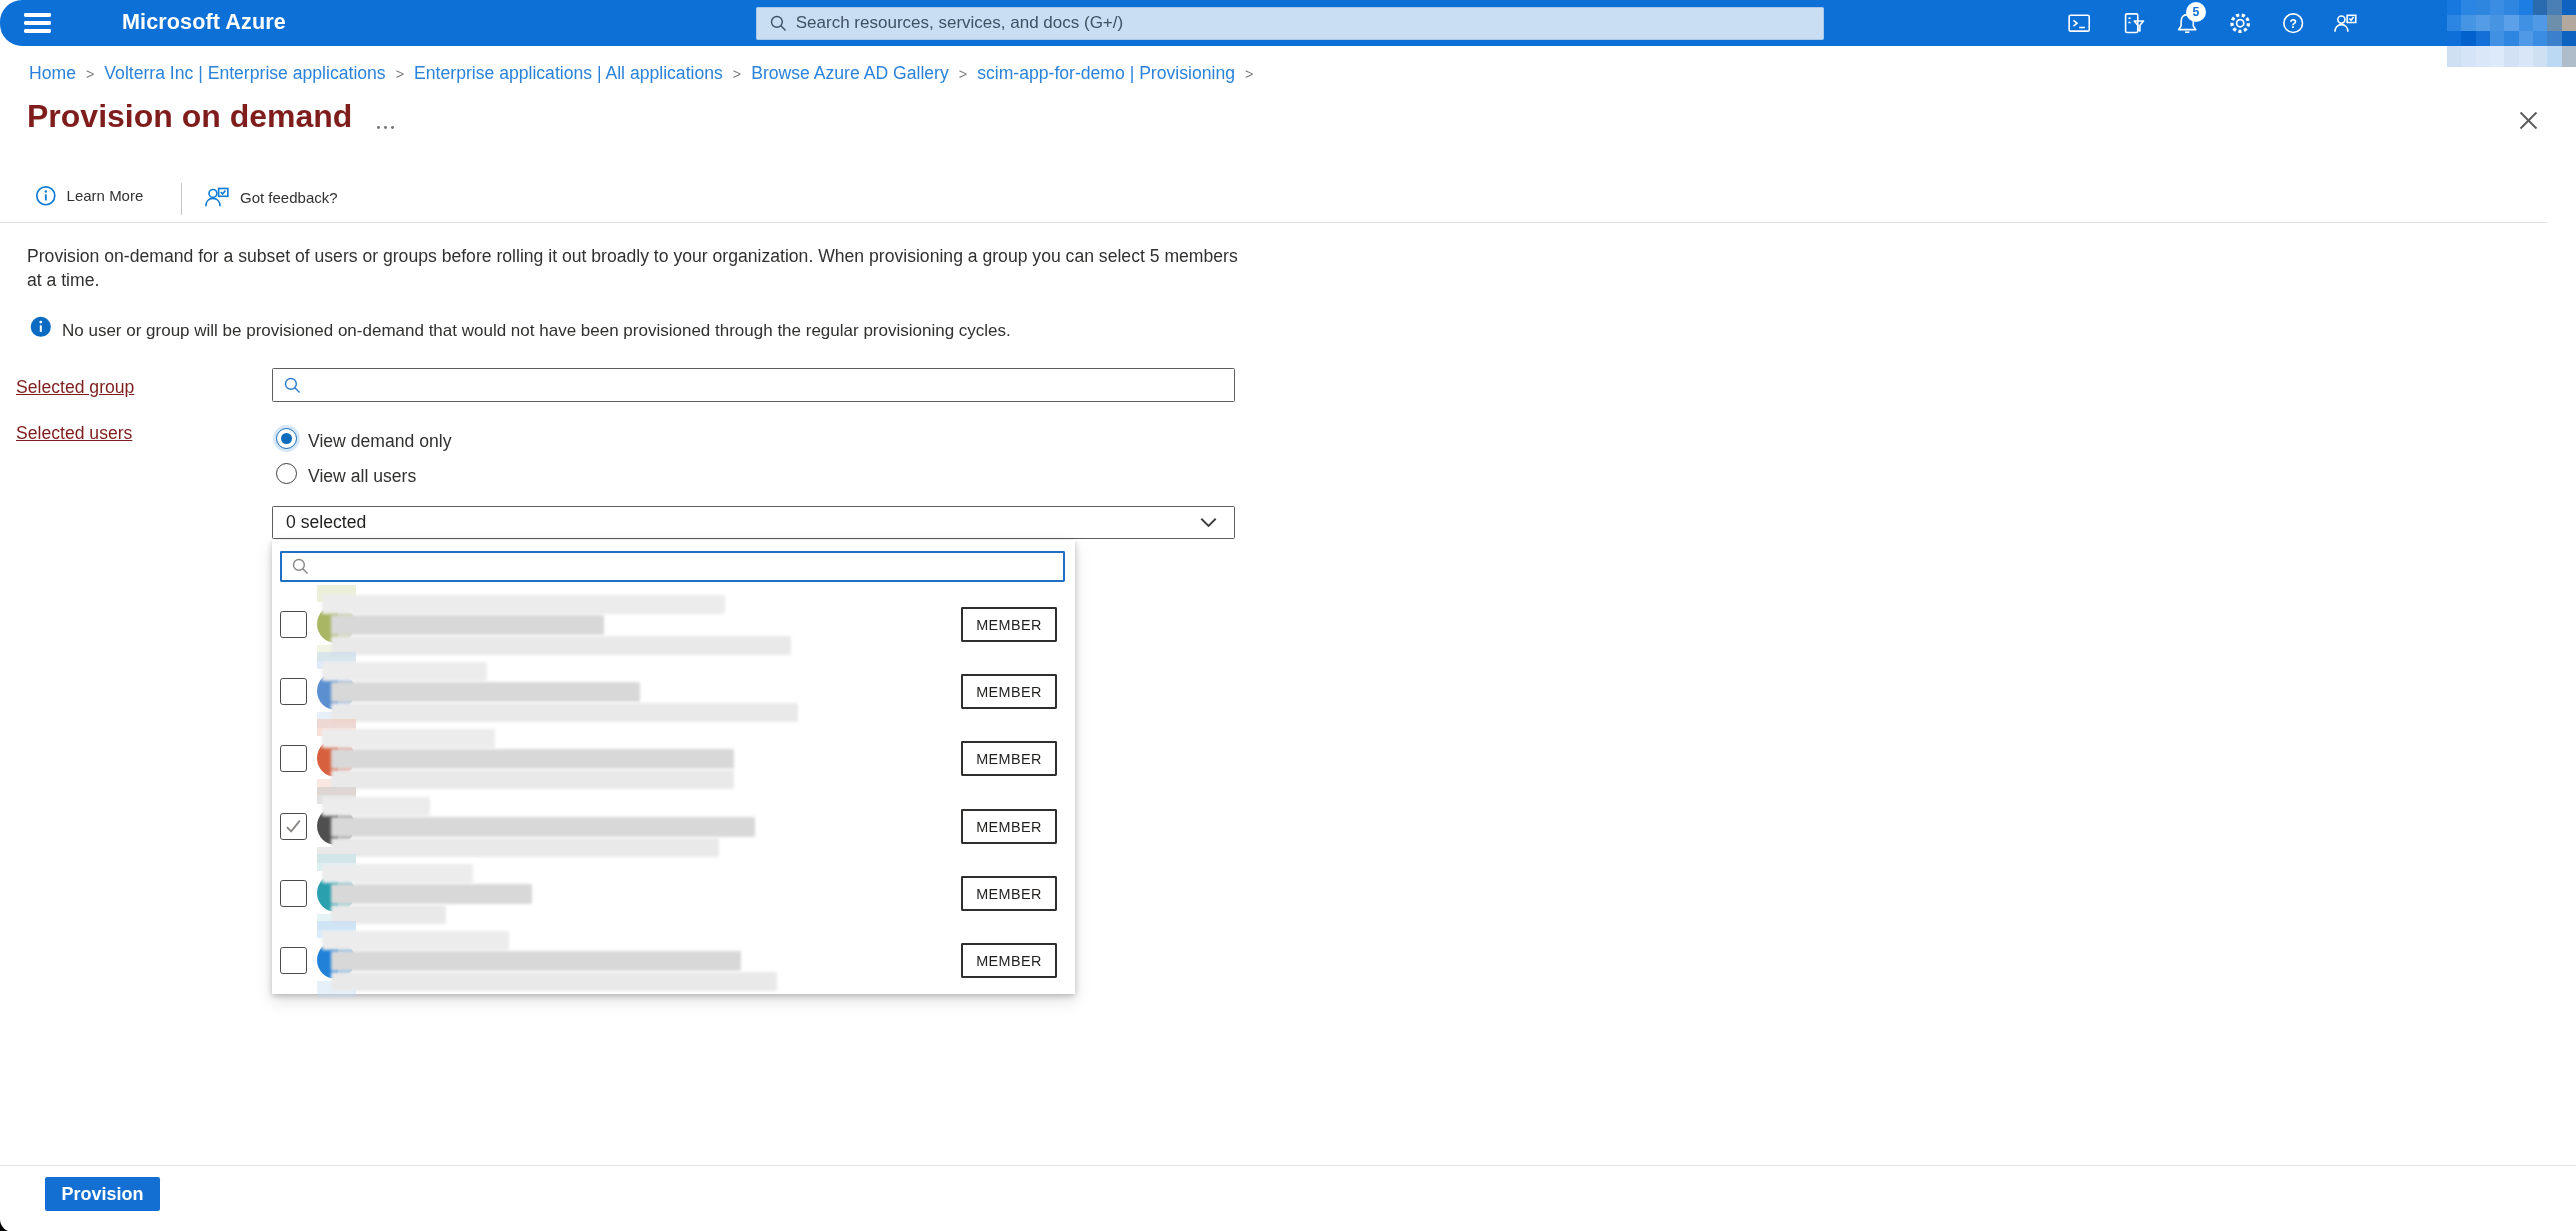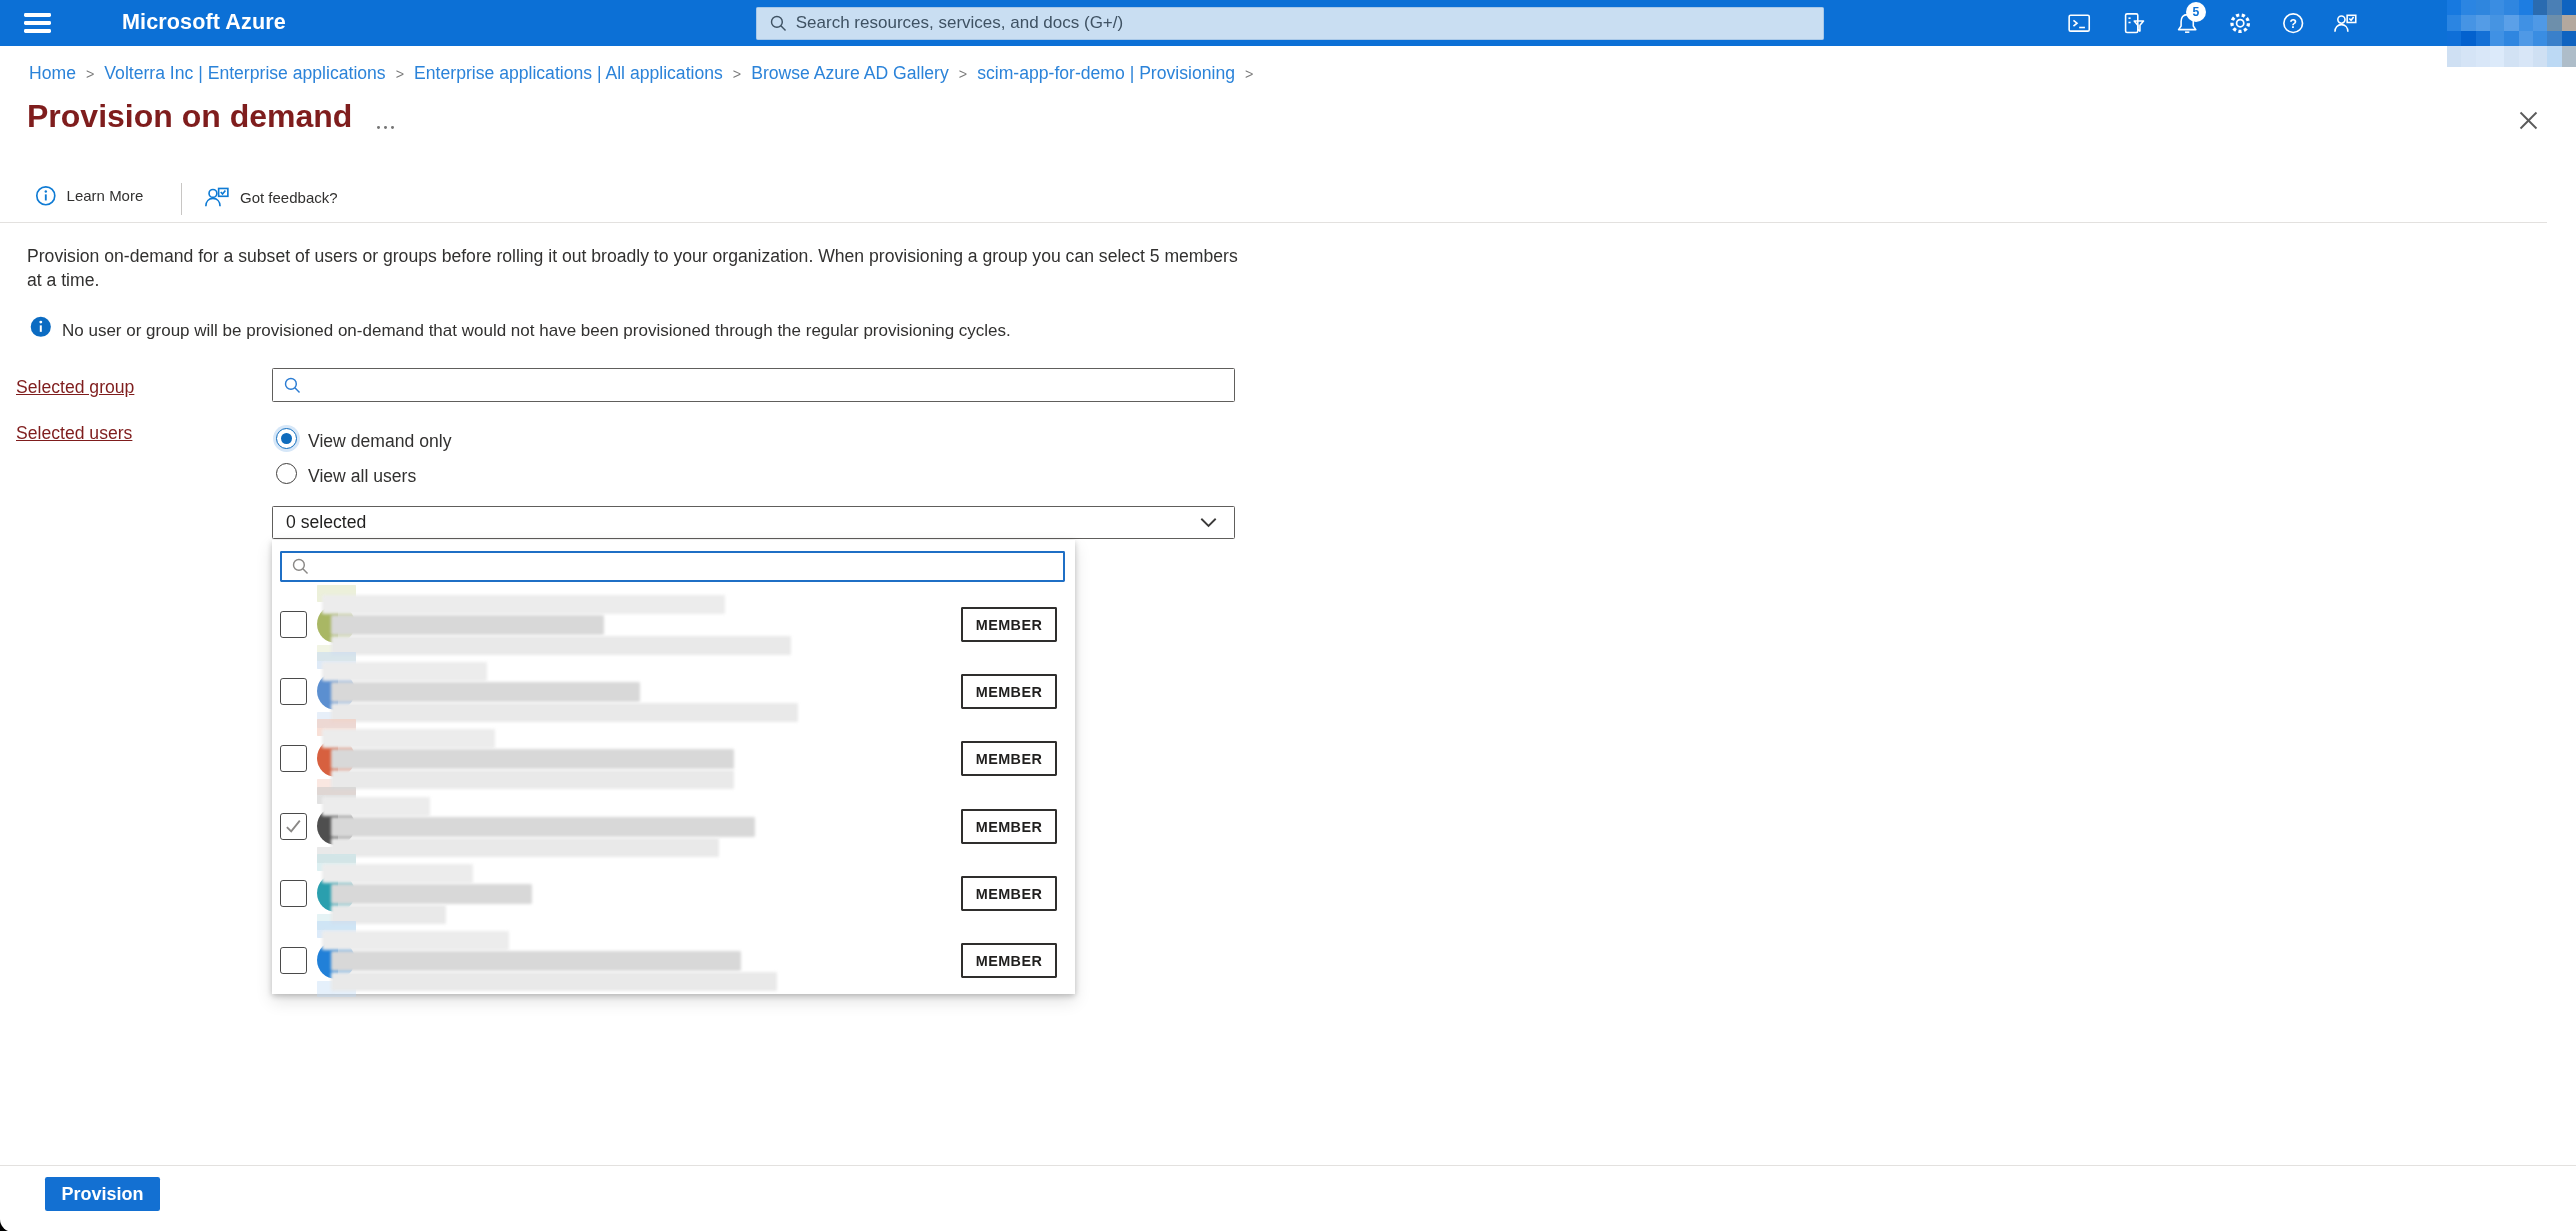--- a/index.html
+++ b/index.html
@@ -1,21 +1,21 @@
 <!DOCTYPE html>
 <html style="font-size:11.5px"><head>
 <meta charset="utf-8">
 <style>
   * { box-sizing: border-box; margin: 0; padding: 0; }
   html,body { width:2576px; height:1232px; }
   body { background:#000; font-family:"Liberation Sans", sans-serif; position:relative; }
   .page { position:absolute; inset:0; background:#fff; border-radius:0 0 0 13px; overflow:hidden; }
 
   
-  .hdr { position:absolute; left:0; top:0; width:2576px; height:46px; background:#0c70d6; }
+  .hdr { position:absolute; left:0; top:0; width:2576px; height:46px; background:#0c70d6;border-radius:22px; }
   .hamburger { position:absolute; left:24.4px; top:13px; width:27px; height:20px; cursor:pointer; }
   .hamburger i { position:absolute; left:0; width:27px; height:3.6px; background:#fff; border-radius:1.4px; }
   .hamburger i:nth-child(1){ top:0; } .hamburger i:nth-child(2){ top:8px; } .hamburger i:nth-child(3){ top:16px; }
   .brand { position:absolute; left:122px; top:9.3px; color:#fff; font-size:21.6px; font-weight:700; letter-spacing:0.1px; }
   .searchbox { position:absolute; left:756px; top:6.5px; width:1068px; height:33px; background:#c9def2; border:0.7px solid #a8c8e8; border-radius:1.4px; display:flex; align-items:center; }
   .searchbox svg { margin-left:11.5px; flex:0 0 auto; }
   .searchbox input { flex:1; height:100%; background:transparent; border:none; outline:none; font-family:"Liberation Sans",sans-serif; font-size:17px; color:#3f5263; padding-left:8.6px; }
   .searchbox input::placeholder { color:#3f5263; opacity:1; }
   .hicon { position:absolute; top:10.8px; width:24.4px; height:24.4px; cursor:pointer; }
   .bell-badge { position:absolute; left:2186px; top:2.2px; width:20px; height:20px; background:#fff; border-radius:50%; color:#0c70d6; font-size:12.2px; font-weight:700; display:flex; align-items:center; justify-content:center; cursor:pointer; }
@@ -65,21 +65,21 @@
   .panel { position:absolute; left:272px; top:540px; width:803px; height:454px; background:#fff; box-shadow:0 2.2px 5.8px rgba(0,0,0,.22), 0 7.2px 16px rgba(0,0,0,.12); }
   .psearch { position:absolute; left:8px; top:10.8px; width:785px; height:31px; border:2.2px solid #1f6fc5; border-radius:1.4px; background:#fff; display:flex; align-items:center; }
   .psearch svg { margin-left:8.6px; }
   .psearch input { flex:1; border:none; outline:none; background:transparent; font-family:"Liberation Sans",sans-serif; font-size:17px; color:#201f1e; padding-left:7.2px; }
   .mrow { position:absolute; left:0; width:803px; height:67px; }
   .mcheck { position:absolute; left:8px; top:20px; width:26.6px; height:26.6px; border:1.8px solid #4a4a4a; border-radius:2.9px; background:#fff; cursor:pointer; display:flex; align-items:center; justify-content:center; }
   .mavatar { position:absolute; left:45px; top:14.4px; width:38px; height:38px; border-radius:50%; }
   .mavatar::after { content:""; position:absolute; right:0; top:0; width:45%; height:100%; background:rgba(255,255,255,.4); }
   .spill { position:absolute; left:45px; width:39px; border-radius:0.7px; }
   .streak { position:absolute; border-radius:1.4px; filter:blur(1.8px); }
-  .mbadge { position:absolute; left:689px; top:16px; width:96px; height:35px; background:#fff; border:2.2px solid #2f2e2d; border-radius:1.4px; display:flex; align-items:center; justify-content:center; font-size:14.4px; letter-spacing:0.4px; color:#201f1e;font-weight:bold; }
+  .mbadge { position:absolute; left:689px; top:16px; width:96px; height:35px; background:#fff; border:2.2px solid #2f2e2d; border-radius:1.4px; display:flex; align-items:center; justify-content:center; font-size:14.4px; letter-spacing:0.4px; color:#201f1e; }
 
   
   .hr2 { position:absolute; left:0; top:1165px; width:2576px; height:1.4px; background:#e3e1df; }
   .provision-btn { position:absolute; left:45px; top:1177px; width:115px; height:34px; background:#1370d2; border:none; border-radius:2.2px; color:#fff; font-family:"Liberation Sans",sans-serif; font-size:18px; font-weight:600; cursor:pointer; }
 </style>
 </head>
 <body>
 
 <div class="page">
 

